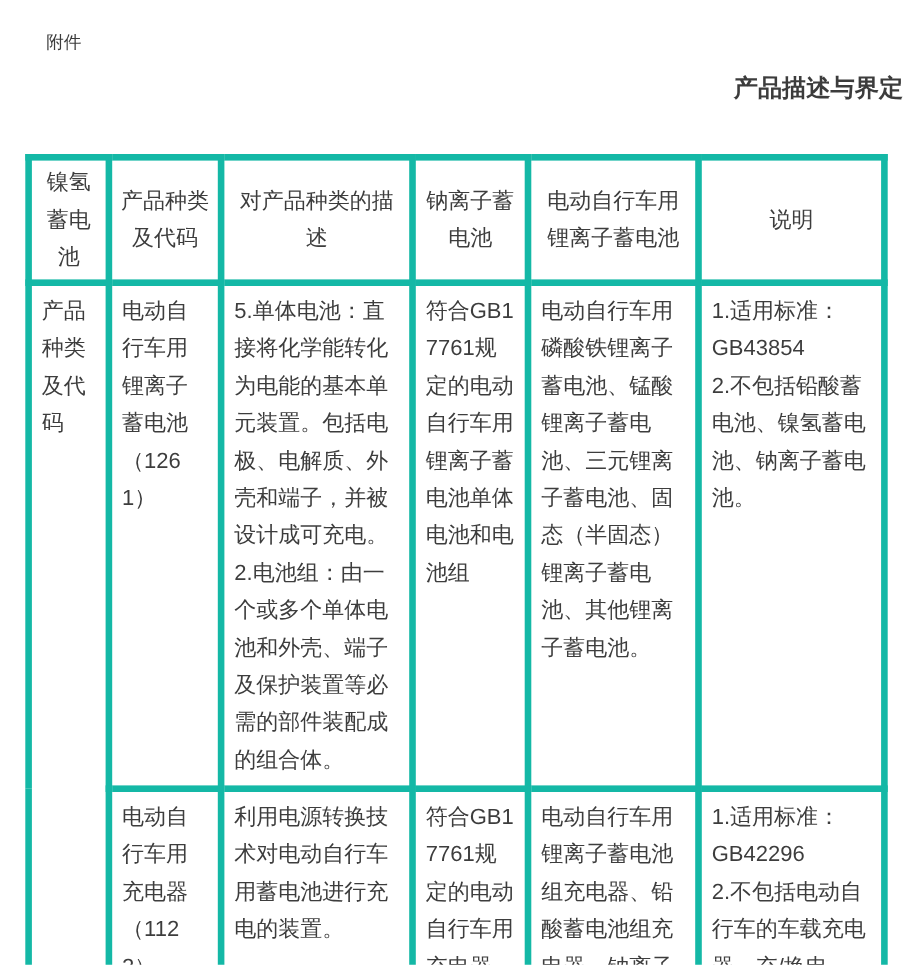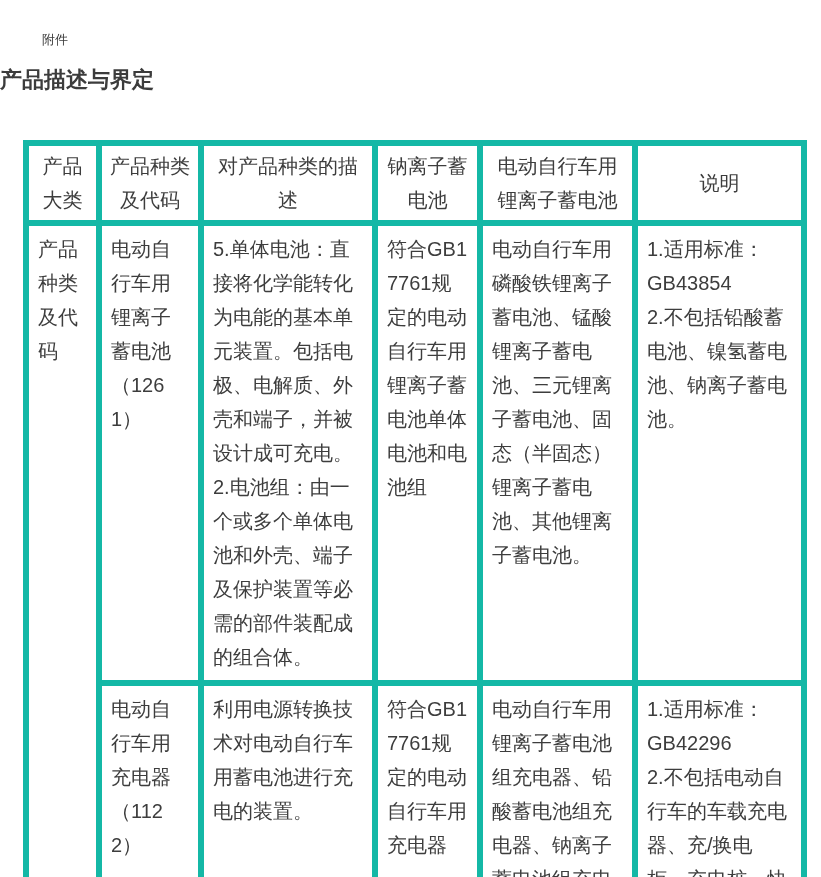--- a/index.html
+++ b/index.html
@@ -15,27 +15,27 @@
     overflow: hidden;
   }
   .page {
     width: 821px;
     height: 877px;
     background: #ffffff;
     box-sizing: border-box;
   }
   .attachment-label {
     margin: 28px 0 0 42px;
-    font-size: 13px;
+    font-size: 16px;
     line-height: 24px;
     color: #3c3c3c;
   }
   .page-title {
     margin: 12px 0 0 0;
-    text-align: left;
+    text-align: right;
     font-size: 22px;
     font-weight: 600;
     line-height: 32px;
     color: #3c3c3c;
   }
   table.product-table {
     margin: 44px 0 0 23px;
     width: 778px;
     table-layout: fixed;
     border-collapse: collapse;
@@ -80,21 +80,21 @@
     <colgroup>
       <col style="width:73px">
       <col style="width:102px">
       <col style="width:174px">
       <col style="width:105px">
       <col style="width:155px">
       <col style="width:169px">
     </colgroup>
     <thead>
       <tr>
-        <th>产品大类</th>
+        <th>镍氢蓄电池</th>
         <th>产品种类及代码</th>
         <th>对产品种类的描述</th>
         <th>钠离子蓄电池</th>
         <th>电动自行车用锂离子蓄电池</th>
         <th>说明</th>
       </tr>
     </thead>
     <tbody>
       <tr class="data-row-1">
         <td rowspan="2">产品种类及代码</td>

